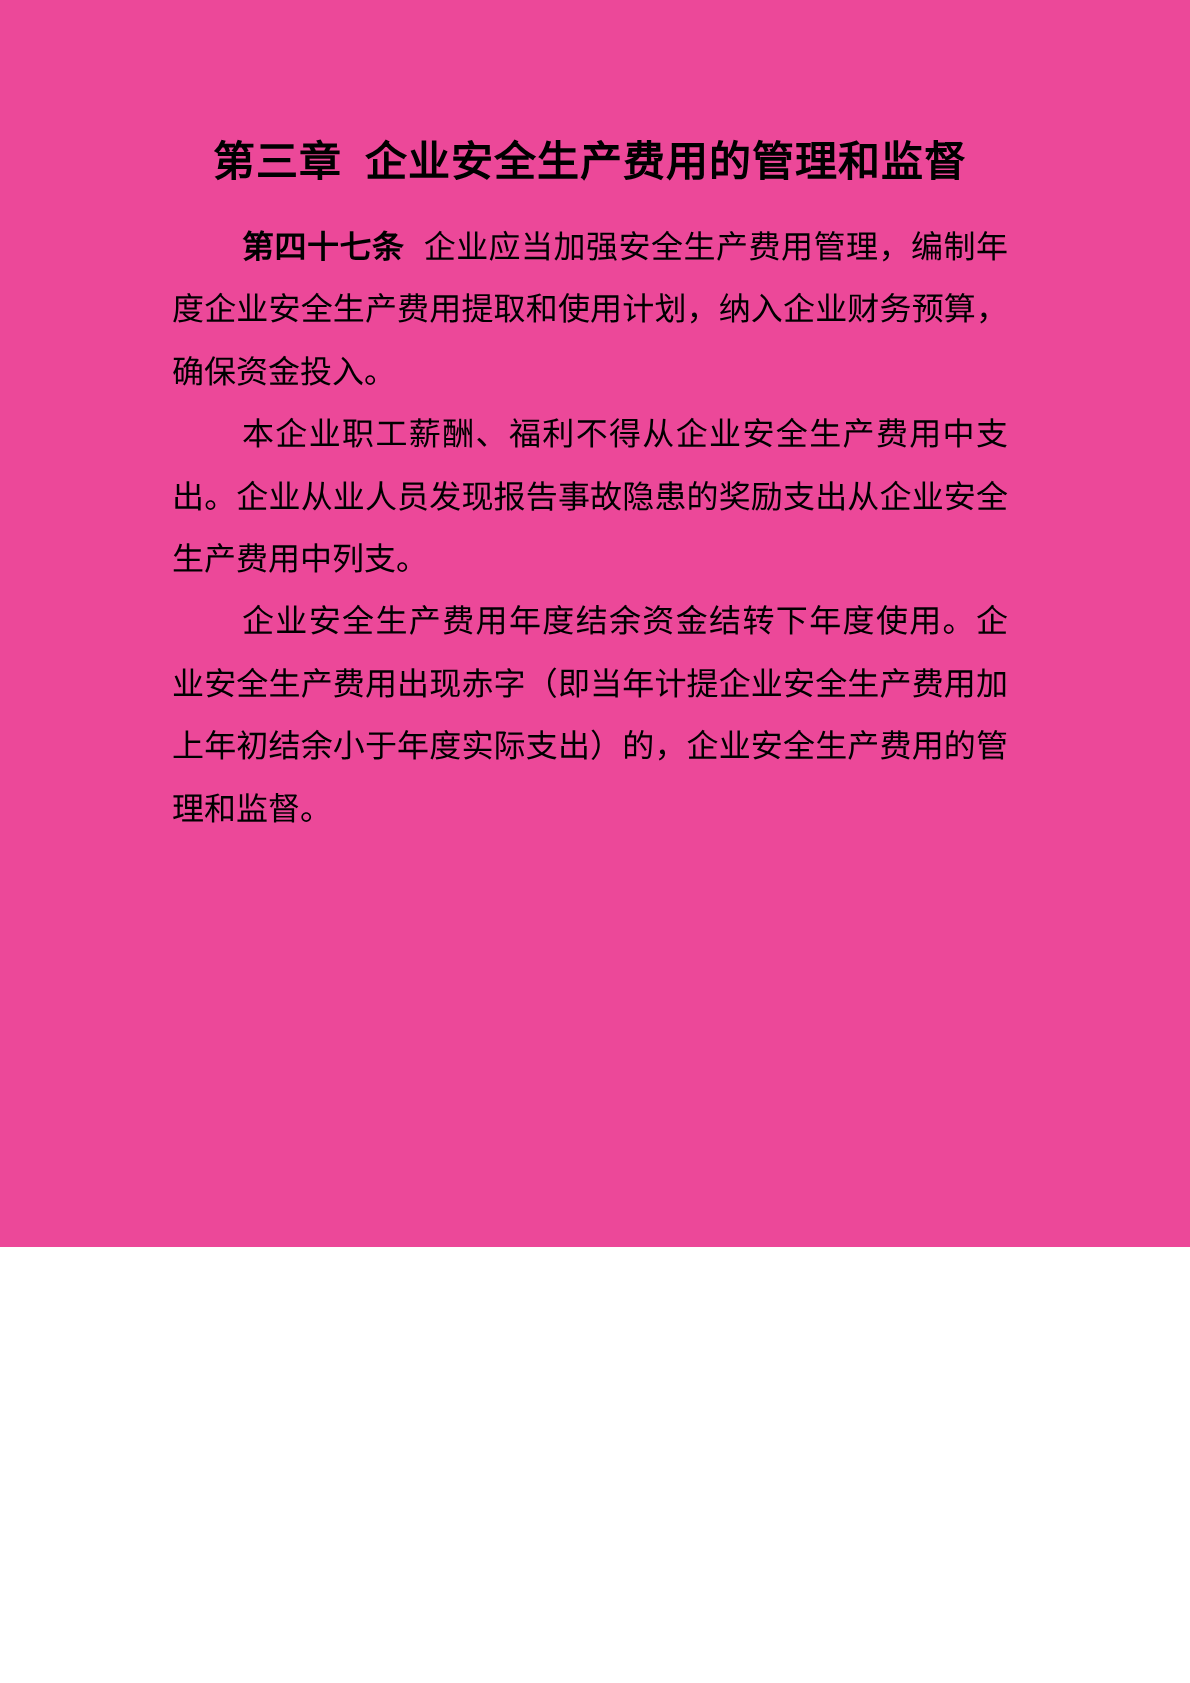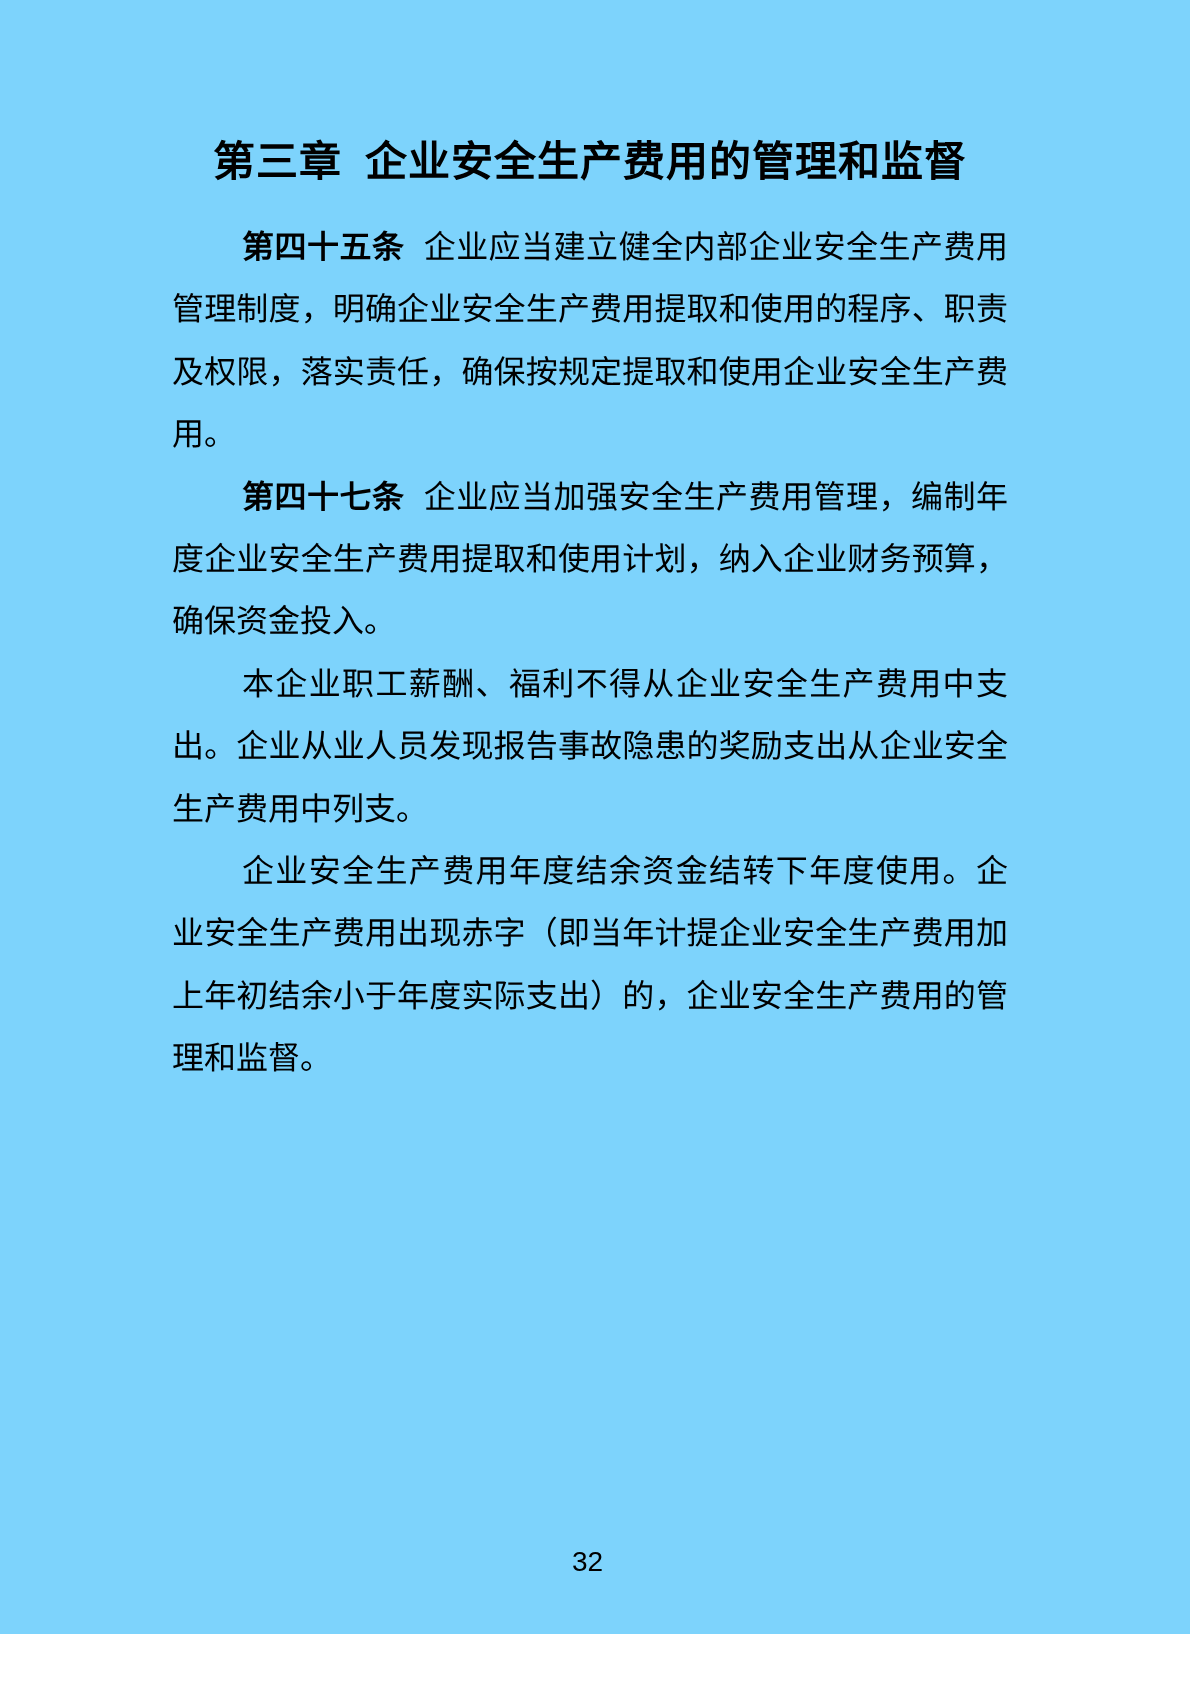--- a/index.html
+++ b/index.html
@@ -4,22 +4,22 @@
 <title>第三章 企业安全生产费用的管理和监督</title>
 <style>
   html, body {
     margin: 0;
     padding: 0;
     background: #ffffff;
   }
   .page {
     position: relative;
     width: 1190px;
-    height: 1634px;
-    background: #7dd3fc;
+    height: 1247px;
+    background: #ec4899;
     color: #000000;
     overflow: hidden;
     font-family: "Liberation Serif", "DejaVu Serif", serif;
   }
   .content {
     position: absolute;
     left: 172px;
     top: 132px;
     width: 836px;
   }
@@ -63,21 +63,20 @@
   }
 </style>
 </head>
 <body>
 
 <div class="page">
   <div class="content">
 
     <h1 class="chapter-title"><span class="chapter-label">第三章</span><span>企业安全生产费用的管理和监督</span></h1>
 
-    <p class="body-para"><span class="art-num">第四十五条</span><span>企业应当建立健全内部企业安全生产费用管理制度，明确企业安全生产费用提取和使用的程序、职责及权限，落实责任，确保按规定提取和使用企业安全生产费用。</span></p>
 
     <p class="body-para"><span class="art-num">第四十七条</span><span>企业应当加强安全生产费用管理，编制年度企业安全生产费用提取和使用计划，纳入企业财务预算，确保资金投入。</span></p>
 
 
     <p class="body-para"><span>本企业职工薪酬、福利不得从企业安全生产费用中支出。企业从业人员发现报告事故隐患的奖励支出从企业安全生产费用中列支。</span></p>
 
     <p class="body-para"><span>企业安全生产费用年度结余资金结转下年度使用。企业安全生产费用出现赤字（即当年计提企业安全生产费用加上年初结余小于年度实际支出）的，企业安全生产费用的管理和监督。</span></p>
 
 
   </div>

